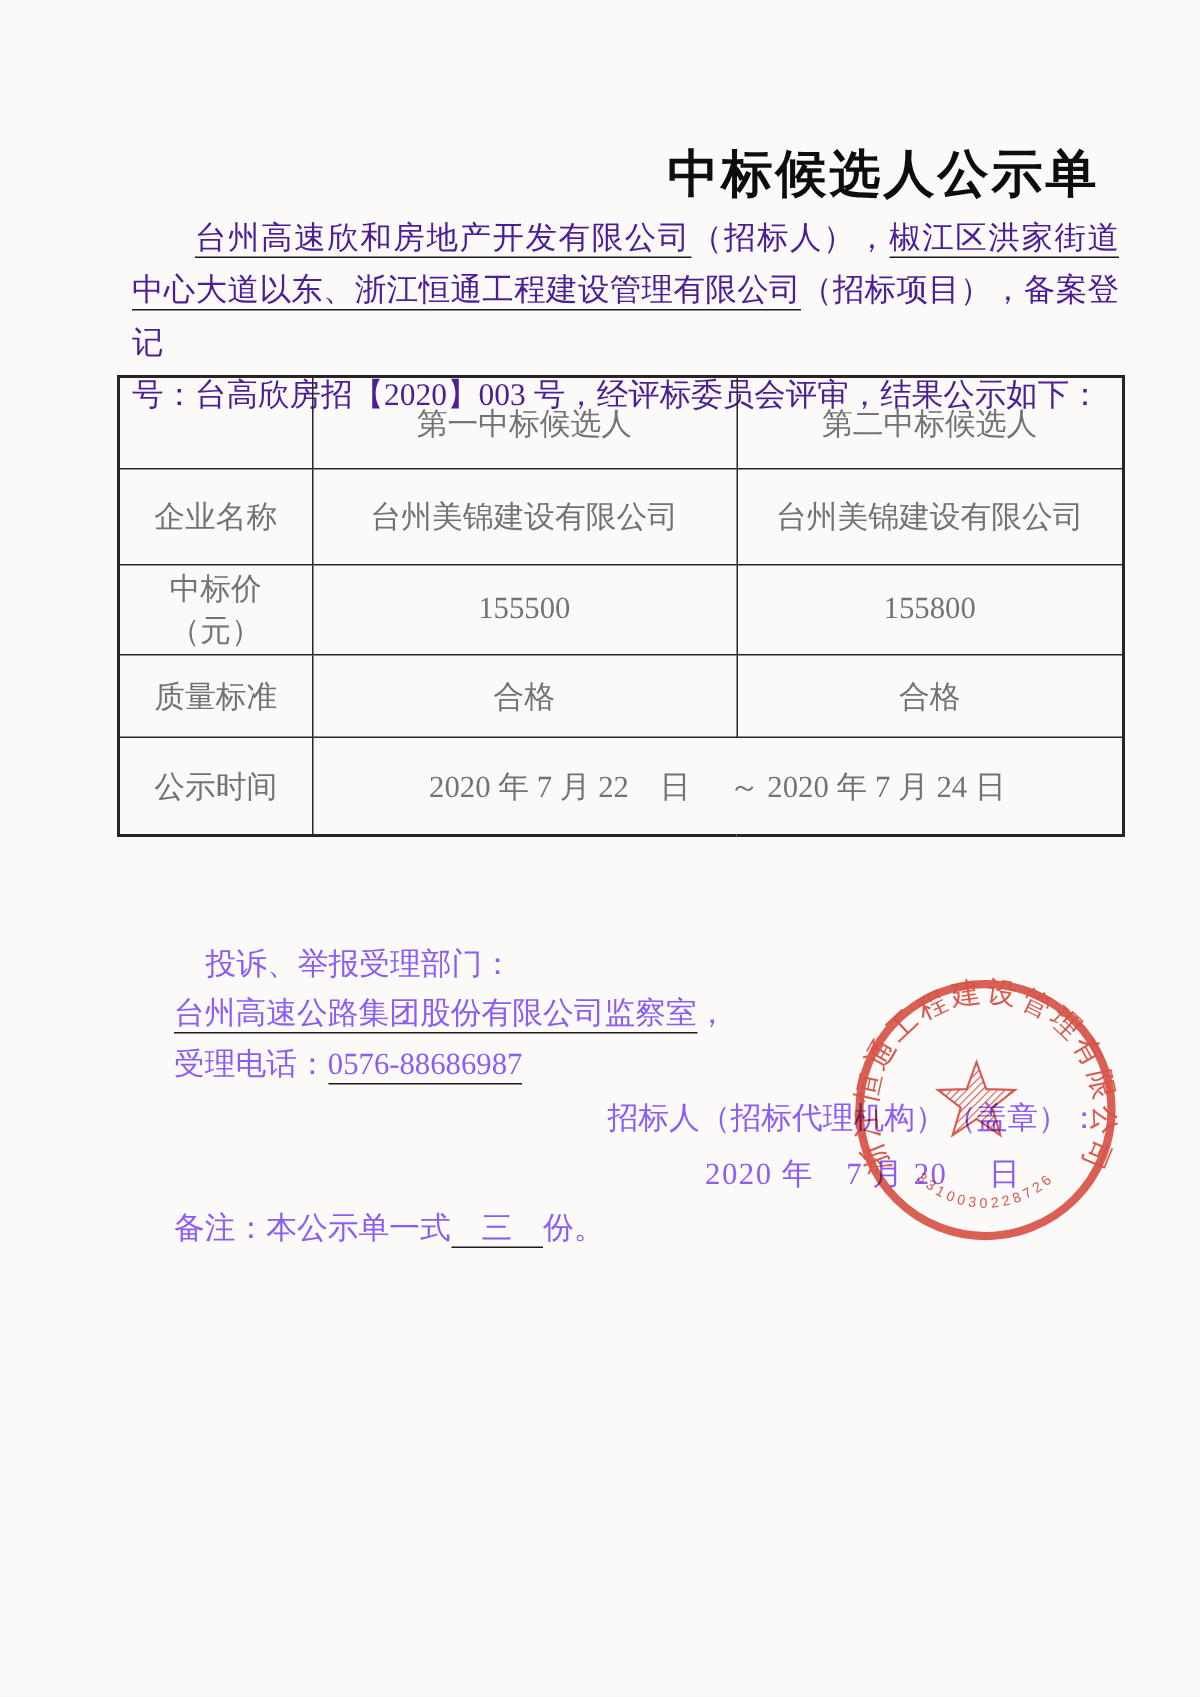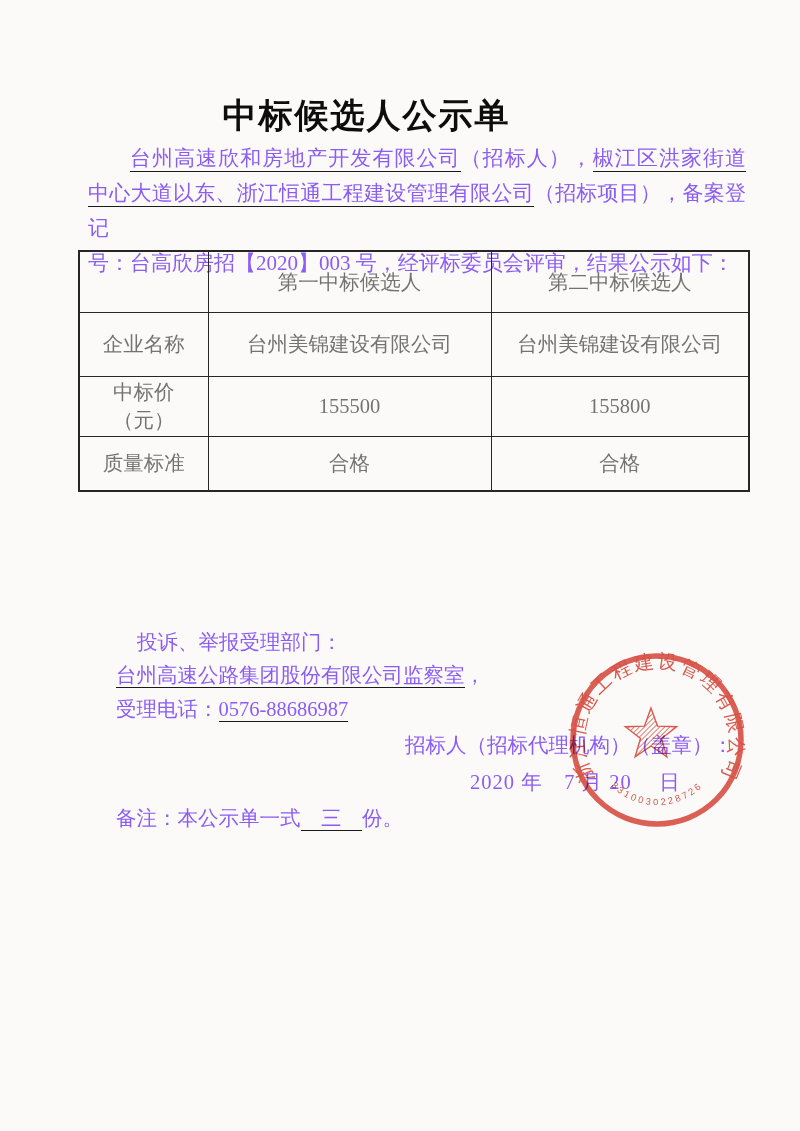--- a/index.html
+++ b/index.html
@@ -11,28 +11,28 @@
   }
   .page{
     position:relative;
     width:800px;height:1131px;
     background:#fbfaf8;
     overflow:hidden;
   }
   
   .title{
     position:absolute;top:93px;left:0;width:733px;
-    text-align:center;
+    text-align:right;
     font-family:"Liberation Sans","DejaVu Sans",sans-serif;
     font-weight:700;font-size:34px;letter-spacing:2px;color:#0d0d0d;
   }
   
   .intro{
     position:absolute;left:88px;top:141px;width:658px;
-    font-size:21px;line-height:35px;color:#8b5cf6;
+    font-size:21px;line-height:35px;color:#4c1d95;
   }
   .iline{width:658px;}
   .iline.just{text-align:justify;text-align-last:justify;}
   .iline.ind{text-indent:42px;}
   .u{border-bottom:1.7px solid #1a1a1a;padding-bottom:1px;}
   
   table.bid{
     position:absolute;left:78px;top:250px;
     border-collapse:collapse;table-layout:fixed;
     font-size:20.5px;color:#737373;
@@ -91,20 +91,24 @@
         <tr style="height: 60px;">
           <td>中标价（元）</td>
           <td>155500</td>
           <td>155800</td>
         </tr>
         <tr style="height: 55px;">
           <td>质量标准</td>
           <td>合格</td>
           <td>合格</td>
         </tr>
+        <tr style="height: 66px;">
+          <td>公示时间</td>
+          <td colspan="2">2020 年 7 月 22　日 　～ 2020 年 7 月 24 日</td>
+        </tr>
       </tbody>
     </table>
 
   <div id="footer-block">
       <div class="fline" id="fl-complaint"><span>投诉、举报受理部门：</span></div>
       <div class="fline" id="fl-office"><span class="u">台州高速公路集团股份有限公司监察室</span><span>，</span></div>
       <div class="fline" id="fl-phone"><span>受理电话：</span><span class="u">0576-88686987</span></div>
       <div class="fline" id="fl-bidder"><span>招标人（招标代理机构）（盖章）：</span></div>
       <div class="fline" id="fl-date"><span>2020 年　7 月 20　 日</span></div>
       <div class="fline" id="fl-note"><span>备注：本公示单一式</span><span class="u">　三　</span><span>份。</span></div>

